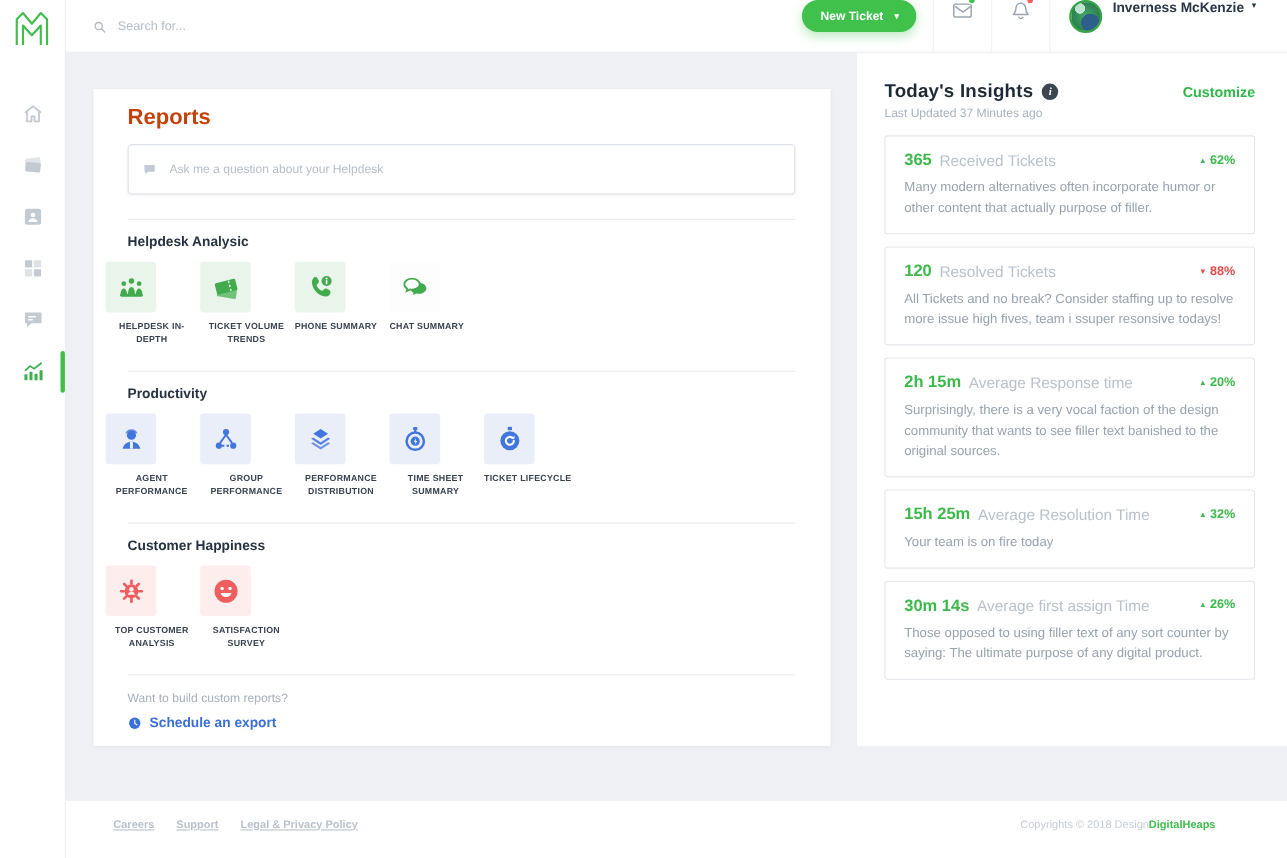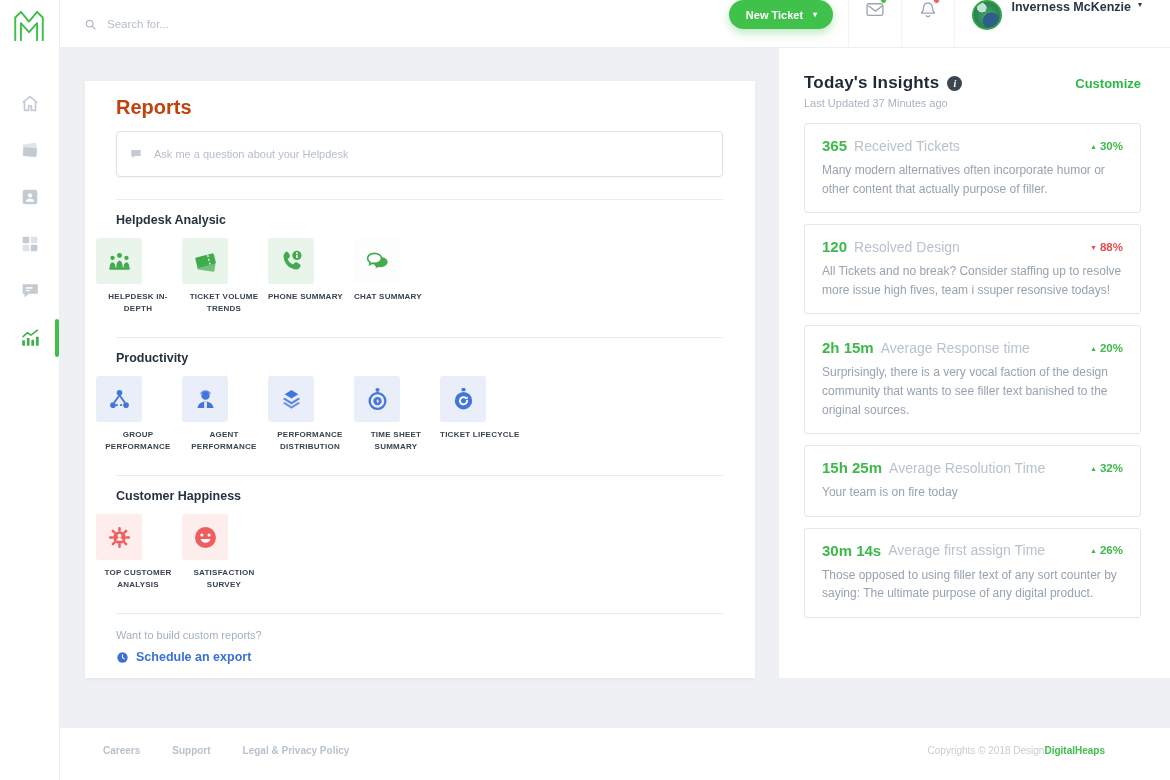--- a/index.html
+++ b/index.html
@@ -106,21 +106,21 @@
   .card-delta { margin-left:auto; font-size:11.5px; font-weight:bold; white-space:nowrap; }
   .card-delta.up { color:#3cb94a; }
   .card-delta.down { color:#e64c4c; }
   .card-delta .tri { font-size:7px; margin-right:3px; position:relative; top:-1px; }
   .card-body { margin-top:7px; font-size:12px; color:#98a3ae; line-height:1.55; }
 
   
   .footer { position:absolute; left:60px; top:727px; right:0; height:53px;
     background:#fff; border-top:1px solid #edeff2; display:flex; align-items:center;
     padding:0 65px 8px 43px; font-size:10px; }
-  .f-links { display:flex; gap:32px; font-weight:bold; color:#b9c2cc; }
+  .f-links { display:flex; gap:20px; font-weight:bold; color:#b9c2cc;text-decoration:underline; }
   .f-link { cursor:pointer; }
   .f-right { margin-left:auto; color:#c6cdd5; }
   .f-brand { color:#3fbe4c; font-weight:bold; cursor:pointer; }
 </style>
 </head>
 <body>
 
 <aside class="sidebar">
   <div class="logo">
     <svg viewBox="0 0 46 42" fill="none" stroke="currentColor" stroke-width="2.4" stroke-linejoin="round" stroke-linecap="round">
@@ -289,45 +289,45 @@
             </svg>
           </span>
           <span class="tile-lbl">Chat Summary</span>
         </div>
       </div>
       <div class="divider"></div>
       <div class="sec-title">Productivity</div>
       <div class="tile-row theme-blue">
         <div class="tile-cell">
           <span class="tile">
+            <svg viewBox="0 0 24 24" fill="currentColor">
+              <circle cx="12" cy="8.6" r="3.7"></circle>
+              <path d="M7 7.6c.5-2.3 2.4-3.8 5-3.8s4.5 1.5 5 3.8c-1.2-1-2.9-1.4-5-1.4s-3.8.4-5 1.4z" opacity=".8"></path>
+              <path d="M4.8 19.5c.9-3.8 3.8-5.7 7.2-5.7s6.3 1.9 7.2 5.7z"></path>
+              <rect x="10.8" y="13.8" width="2.4" height="5.7" fill="#e9eef9"></rect>
+            </svg>
+          </span>
+          <span class="tile-lbl">Agent Performance</span>
+        </div>
+        <div class="tile-cell">
+          <span class="tile">
             <svg viewBox="0 0 24 24">
               <g stroke="currentColor" stroke-width="1.6" fill="none">
                 <line x1="12" y1="8.2" x2="7.2" y2="14.8"></line>
                 <line x1="12" y1="8.2" x2="16.8" y2="14.8"></line>
                 <line x1="8.6" y1="17" x2="15.4" y2="17" stroke-dasharray="2 1.8"></line>
               </g>
               <g fill="currentColor">
                 <circle cx="12" cy="6" r="2.5"></circle>
                 <circle cx="6.2" cy="17" r="2.5"></circle>
                 <circle cx="17.8" cy="17" r="2.5"></circle>
               </g>
             </svg>
           </span>
           <span class="tile-lbl">Group Performance</span>
-        </div>
-        <div class="tile-cell">
-          <span class="tile">
-            <svg viewBox="0 0 24 24" fill="currentColor">
-              <circle cx="12" cy="8.6" r="3.7"></circle>
-              <path d="M7 7.6c.5-2.3 2.4-3.8 5-3.8s4.5 1.5 5 3.8c-1.2-1-2.9-1.4-5-1.4s-3.8.4-5 1.4z" opacity=".8"></path>
-              <path d="M4.8 19.5c.9-3.8 3.8-5.7 7.2-5.7s6.3 1.9 7.2 5.7z"></path>
-              <rect x="10.8" y="13.8" width="2.4" height="5.7" fill="#e9eef9"></rect>
-            </svg>
-          </span>
-          <span class="tile-lbl">Agent Performance</span>
         </div>
         <div class="tile-cell">
           <span class="tile">
             <svg viewBox="0 0 24 24" fill="currentColor">
               <path d="M12 3.6l6 3.8-6 3.8-6-3.8z"></path>
               <path d="M6 10.4L12 14.2l6-3.8 1.7 1.1L12 16.4 4.3 11.5z" opacity=".88"></path>
               <path d="M6 14.2L12 18l6-3.8 1.7 1.1L12 20.2 4.3 15.3z" opacity=".74"></path>
             </svg>
           </span>
           <span class="tile-lbl">Performance Distribution</span>
@@ -408,28 +408,28 @@
     <span class="ins-title">Today's Insights</span>
     <span class="info-icon">i</span>
     <span class="customize">Customize</span>
   </div>
   <div class="updated">Last Updated 37 Minutes ago</div>
   <div class="cards" id="insight-cards">
       <div class="ins-card">
         <div class="card-head">
           <span class="card-value">365</span>
           <span class="card-label">Received Tickets</span>
-          <span class="card-delta up"><span class="tri">▲</span><span>30%</span></span>
+          <span class="card-delta up"><span class="tri">▲</span><span>62%</span></span>
         </div>
         <div class="card-body">Many modern alternatives often incorporate humor or other content that actually purpose of filler.</div>
       </div>
       <div class="ins-card">
         <div class="card-head">
           <span class="card-value">120</span>
-          <span class="card-label">Resolved Design</span>
+          <span class="card-label">Resolved Tickets</span>
           <span class="card-delta down"><span class="tri">▼</span><span>88%</span></span>
         </div>
         <div class="card-body">All Tickets and no break? Consider staffing up to resolve more issue high fives, team i ssuper resonsive todays!</div>
       </div>
       <div class="ins-card">
         <div class="card-head">
           <span class="card-value">2h 15m</span>
           <span class="card-label">Average Response time</span>
           <span class="card-delta up"><span class="tri">▲</span><span>20%</span></span>
         </div>

